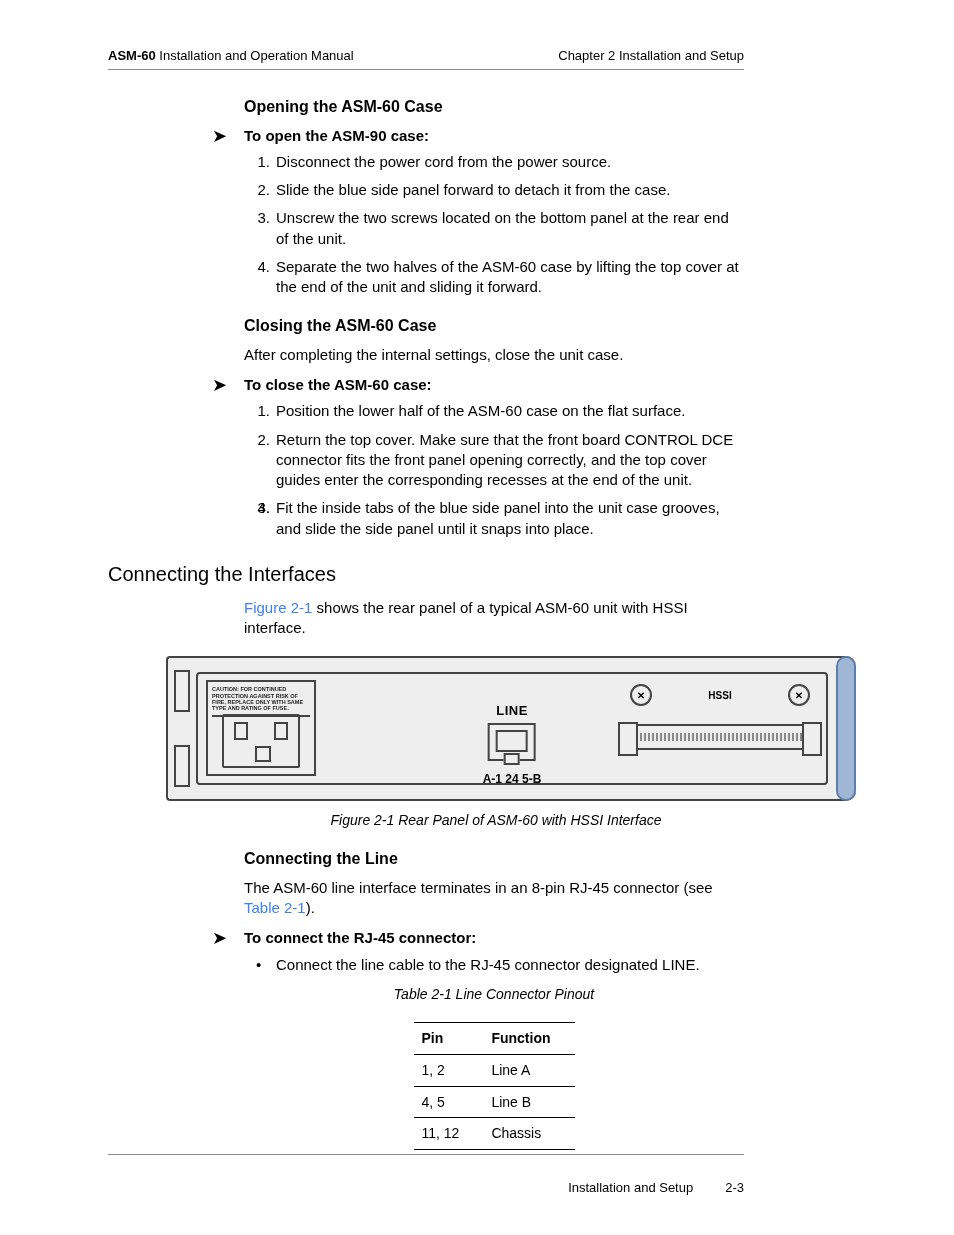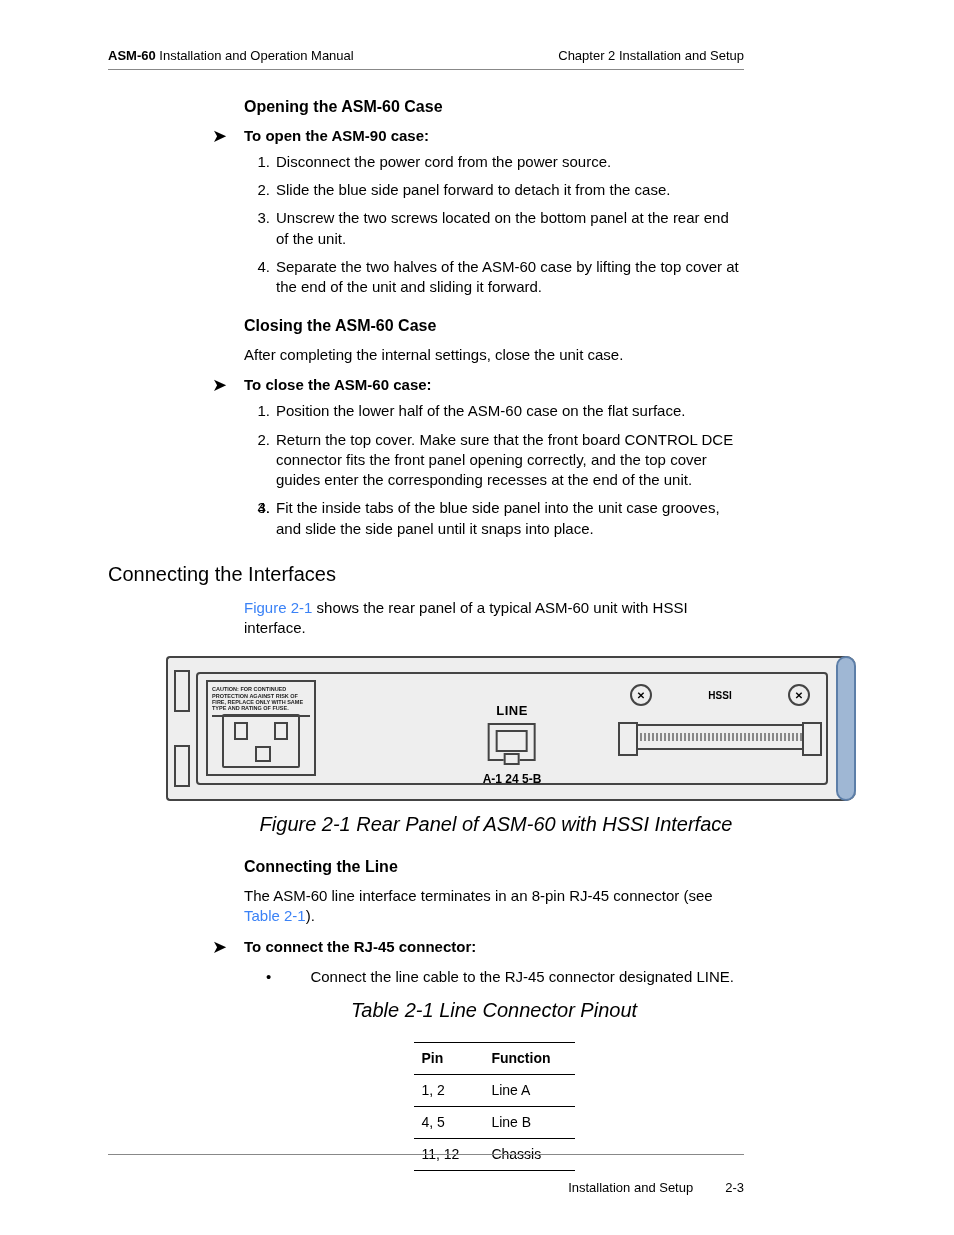--- a/index.html
+++ b/index.html
@@ -68,23 +68,22 @@
     margin-bottom: 8px;
   }
   ol.steps li .num {
     position: absolute;
     left: -32px;
     width: 26px;
     text-align: right;
   }
   ul.bullets {
     list-style: none;
-    margin: 10px;
+    margin: 0;
     padding: 0 0 0 32px;
-    text-align: right;
   }
   ul.bullets li { position: relative; margin-bottom: 6px; }
   ul.bullets li::before {
     content: "•";
     position: absolute;
     left: -20px;
     top: 0;
   }
   .sect-head {
     font-weight: 400;
@@ -224,21 +223,21 @@
   .hssi-conn::before, .hssi-conn::after {
     content:""; position:absolute; top:-4px; width:16px; height:30px;
     border:2px solid #444; background:#eee;
   }
   .hssi-conn::before { left:-18px; }
   .hssi-conn::after  { right:-18px; }
 
   .fig-caption, .tbl-caption {
     font-style: italic;
     text-align: center;
-    font-size: 20px;
+    font-size: 14px;
     margin: 10px 0 18px 0;
   }
   .para { margin-bottom: 10px; }
   .para-indent { margin: 0 0 12px 0; }
   .tbl-wrap { display:flex; justify-content:center; margin-top:4px; }
   table.pinout {
     border-collapse: collapse;
     font-size: 14px;
   }
   table.pinout th, table.pinout td {

